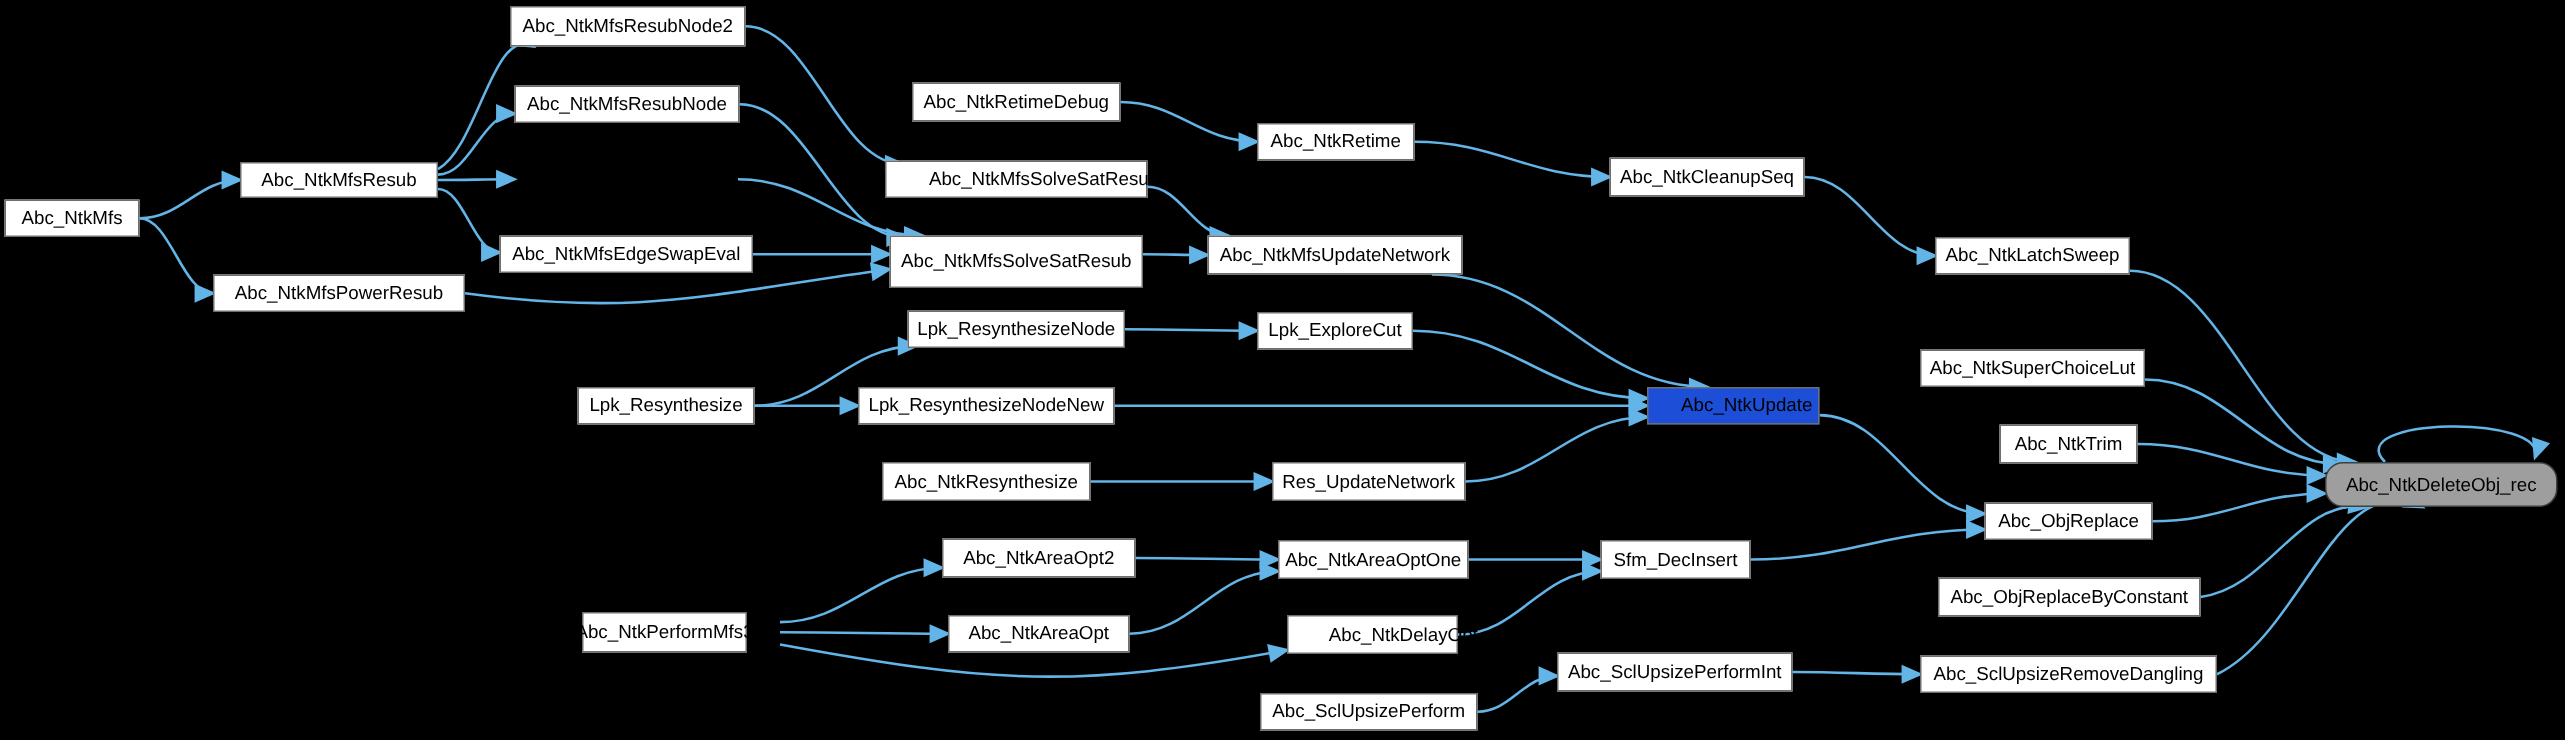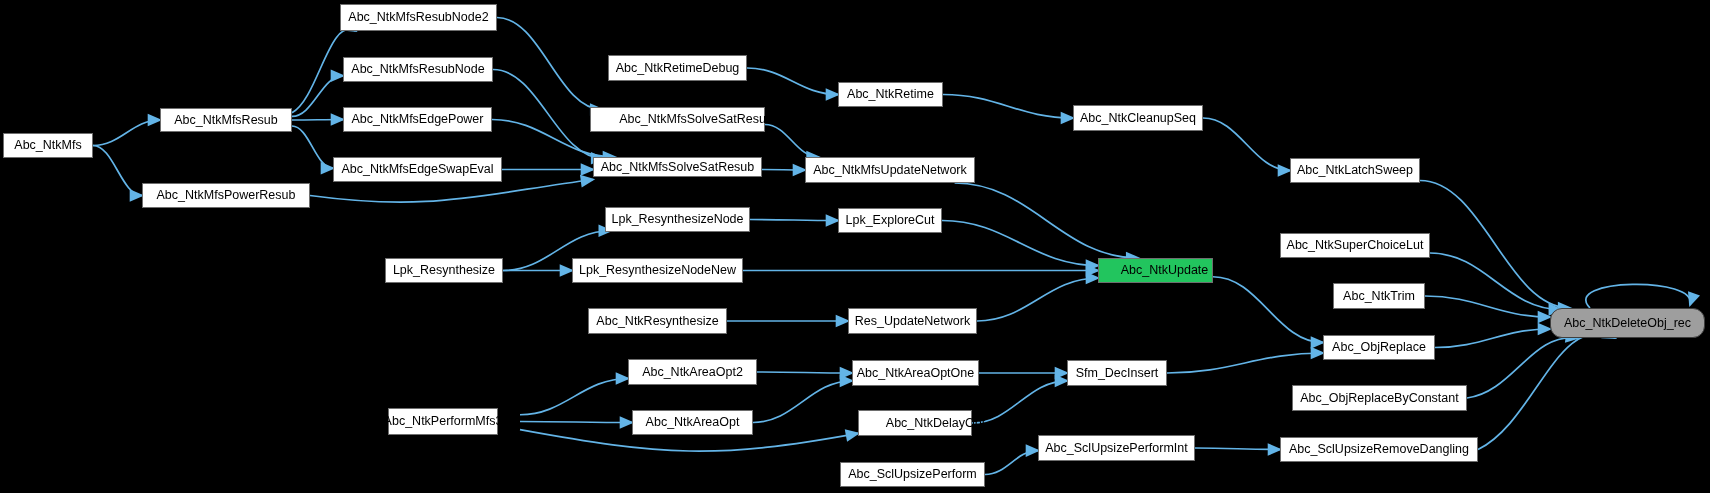--- a/index.html
+++ b/index.html
@@ -85,41 +85,40 @@
         <path d="M 1195 448 C 1230.7 448, 1244.3 449.5, 1280 449.5" class="edge" stroke="#63b4e7" marker-end="url(#arrow)"></path>
         <path d="M 1590 308 C 1560 278, 1700 276, 1690 305" class="edge" stroke="#63b4e7" marker-end="url(#arrow)"></path>
       </g>
   </svg>
   <div class="nodes-layer">
       <div class="gnode" style="left: 3px; top: 133px; width: 90px; height: 25px; background: rgb(255, 255, 255); border-color: rgb(110, 110, 110); color: rgb(0, 0, 0);">Abc_NtkMfs</div>
       <div class="gnode" style="left: 160px; top: 108px; width: 132px; height: 24px; background: rgb(255, 255, 255); border-color: rgb(110, 110, 110); color: rgb(0, 0, 0);">Abc_NtkMfsResub</div>
       <div class="gnode" style="left: 142px; top: 183px; width: 168px; height: 25px; background: rgb(255, 255, 255); border-color: rgb(110, 110, 110); color: rgb(0, 0, 0);">Abc_NtkMfsPowerResub</div>
       <div class="gnode" style="left: 340px; top: 4px; width: 157px; height: 27px; background: rgb(255, 255, 255); border-color: rgb(110, 110, 110); color: rgb(0, 0, 0);">Abc_NtkMfsResubNode2</div>
       <div class="gnode" style="left: 343px; top: 57px; width: 150px; height: 25px; background: rgb(255, 255, 255); border-color: rgb(110, 110, 110); color: rgb(0, 0, 0);">Abc_NtkMfsResubNode</div>
-      <div class="gnode" style="left: 343px; top: 107px; width: 149px; height: 25px; background: rgb(255, 255, 255); border-color: rgb(110, 110, 110); color: rgb(0, 0, 0);">Abc_NtkMfsEdgePower</div>
       <div class="gnode" style="left: 333px; top: 157px; width: 169px; height: 25px; background: rgb(255, 255, 255); border-color: rgb(110, 110, 110); color: rgb(0, 0, 0);">Abc_NtkMfsEdgeSwapEval</div>
       <div class="gnode" style="left: 608px; top: 55px; width: 139px; height: 26px; background: rgb(255, 255, 255); border-color: rgb(110, 110, 110); color: rgb(0, 0, 0);">Abc_NtkRetimeDebug</div>
       <div class="gnode" style="left: 590px; top: 107px; width: 175px; height: 25px; background: rgb(255, 255, 255); border-color: rgb(110, 110, 110); color: rgb(0, 0, 0); padding-left: 44px;">Abc_NtkMfsSolveSatResub2</div>
-      <div class="gnode" style="left: 593px; top: 157px; width: 169px; height: 20px; background: rgb(255, 255, 255); border-color: rgb(110, 110, 110); color: rgb(0, 0, 0);">Abc_NtkMfsSolveSatResub</div>
+      <div class="gnode" style="left: 593px; top: 157px; width: 169px; height: 35px; background: rgb(255, 255, 255); border-color: rgb(110, 110, 110); color: rgb(0, 0, 0);">Abc_NtkMfsSolveSatResub</div>
       <div class="gnode" style="left: 605px; top: 207px; width: 145px; height: 25px; background: rgb(255, 255, 255); border-color: rgb(110, 110, 110); color: rgb(0, 0, 0);">Lpk_ResynthesizeNode</div>
       <div class="gnode" style="left: 385px; top: 258px; width: 118px; height: 25px; background: rgb(255, 255, 255); border-color: rgb(110, 110, 110); color: rgb(0, 0, 0);">Lpk_Resynthesize</div>
       <div class="gnode" style="left: 572px; top: 258px; width: 171px; height: 25px; background: rgb(255, 255, 255); border-color: rgb(110, 110, 110); color: rgb(0, 0, 0);">Lpk_ResynthesizeNodeNew</div>
       <div class="gnode" style="left: 588px; top: 308px; width: 139px; height: 26px; background: rgb(255, 255, 255); border-color: rgb(110, 110, 110); color: rgb(0, 0, 0);">Abc_NtkResynthesize</div>
       <div class="gnode" style="left: 628px; top: 359px; width: 129px; height: 26px; background: rgb(255, 255, 255); border-color: rgb(110, 110, 110); color: rgb(0, 0, 0);">Abc_NtkAreaOpt2</div>
       <div class="gnode" style="left: 388px; top: 408px; width: 110px; height: 27px; background: rgb(255, 255, 255); border-color: rgb(110, 110, 110); color: rgb(0, 0, 0);">Abc_NtkPerformMfs3</div>
       <div class="gnode" style="left: 632px; top: 410px; width: 121px; height: 25px; background: rgb(255, 255, 255); border-color: rgb(110, 110, 110); color: rgb(0, 0, 0);">Abc_NtkAreaOpt</div>
       <div class="gnode" style="left: 838px; top: 82px; width: 105px; height: 25px; background: rgb(255, 255, 255); border-color: rgb(110, 110, 110); color: rgb(0, 0, 0);">Abc_NtkRetime</div>
       <div class="gnode" style="left: 805px; top: 157px; width: 170px; height: 26px; background: rgb(255, 255, 255); border-color: rgb(110, 110, 110); color: rgb(0, 0, 0);">Abc_NtkMfsUpdateNetwork</div>
       <div class="gnode" style="left: 838px; top: 208px; width: 104px; height: 25px; background: rgb(255, 255, 255); border-color: rgb(110, 110, 110); color: rgb(0, 0, 0);">Lpk_ExploreCut</div>
       <div class="gnode" style="left: 848px; top: 308px; width: 129px; height: 26px; background: rgb(255, 255, 255); border-color: rgb(110, 110, 110); color: rgb(0, 0, 0);">Res_UpdateNetwork</div>
       <div class="gnode" style="left: 852px; top: 360px; width: 127px; height: 26px; background: rgb(255, 255, 255); border-color: rgb(110, 110, 110); color: rgb(0, 0, 0);">Abc_NtkAreaOptOne</div>
       <div class="gnode" style="left: 858px; top: 410px; width: 114px; height: 26px; background: rgb(255, 255, 255); border-color: rgb(110, 110, 110); color: rgb(0, 0, 0); padding-left: 41px;">Abc_NtkDelayOpt</div>
       <div class="gnode" style="left: 840px; top: 462px; width: 145px; height: 25px; background: rgb(255, 255, 255); border-color: rgb(110, 110, 110); color: rgb(0, 0, 0);">Abc_SclUpsizePerform</div>
       <div class="gnode" style="left: 1073px; top: 105px; width: 130px; height: 26px; background: rgb(255, 255, 255); border-color: rgb(110, 110, 110); color: rgb(0, 0, 0);">Abc_NtkCleanupSeq</div>
-      <div class="gnode" style="left: 1098px; top: 258px; width: 115px; height: 25px; background: #22c55e; border-color: rgb(110, 110, 110); color: rgb(0, 0, 0); padding-left: 18px;">Abc_NtkUpdate</div>
+      <div class="gnode" style="left: 1098px; top: 258px; width: 115px; height: 25px; background: #1d4ed8; border-color: rgb(110, 110, 110); color: rgb(0, 0, 0); padding-left: 18px;">Abc_NtkUpdate</div>
       <div class="gnode" style="left: 1067px; top: 360px; width: 100px; height: 26px; background: rgb(255, 255, 255); border-color: rgb(110, 110, 110); color: rgb(0, 0, 0);">Sfm_DecInsert</div>
       <div class="gnode" style="left: 1038px; top: 435px; width: 157px; height: 26px; background: rgb(255, 255, 255); border-color: rgb(110, 110, 110); color: rgb(0, 0, 0);">Abc_SclUpsizePerformInt</div>
       <div class="gnode" style="left: 1290px; top: 158px; width: 130px; height: 25px; background: rgb(255, 255, 255); border-color: rgb(110, 110, 110); color: rgb(0, 0, 0);">Abc_NtkLatchSweep</div>
       <div class="gnode" style="left: 1280px; top: 233px; width: 150px; height: 25px; background: rgb(255, 255, 255); border-color: rgb(110, 110, 110); color: rgb(0, 0, 0);">Abc_NtkSuperChoiceLut</div>
       <div class="gnode" style="left: 1333px; top: 283px; width: 92px; height: 26px; background: rgb(255, 255, 255); border-color: rgb(110, 110, 110); color: rgb(0, 0, 0);">Abc_NtkTrim</div>
       <div class="gnode" style="left: 1323px; top: 335px; width: 112px; height: 25px; background: rgb(255, 255, 255); border-color: rgb(110, 110, 110); color: rgb(0, 0, 0);">Abc_ObjReplace</div>
       <div class="gnode" style="left: 1292px; top: 385px; width: 175px; height: 26px; background: rgb(255, 255, 255); border-color: rgb(110, 110, 110); color: rgb(0, 0, 0);">Abc_ObjReplaceByConstant</div>
       <div class="gnode" style="left: 1280px; top: 437px; width: 198px; height: 25px; background: rgb(255, 255, 255); border-color: rgb(110, 110, 110); color: rgb(0, 0, 0);">Abc_SclUpsizeRemoveDangling</div>
       <div class="gnode target" style="left: 1550px; top: 308px; width: 155px; height: 30px; background: rgb(158, 158, 158); border-color: rgb(63, 63, 63); color: rgb(0, 0, 0); border-radius: 12px;">Abc_NtkDeleteObj_rec</div>
     </div>

